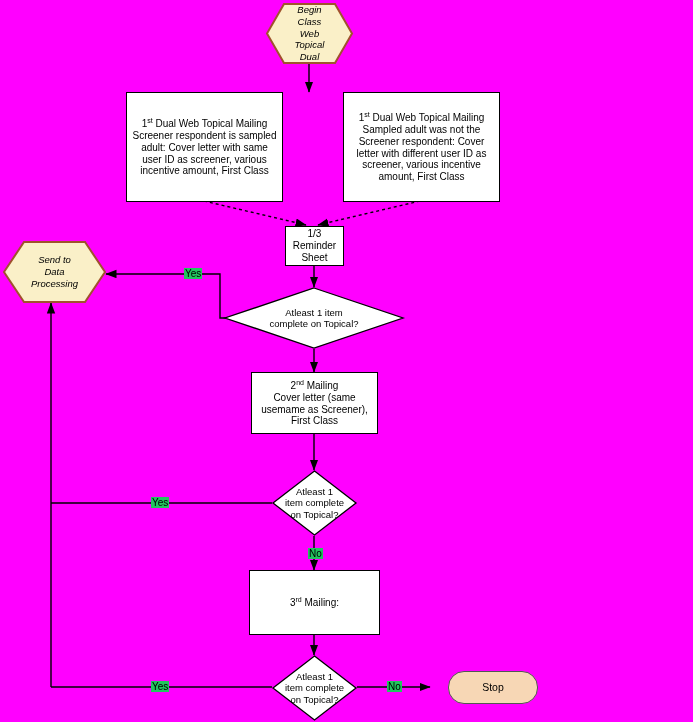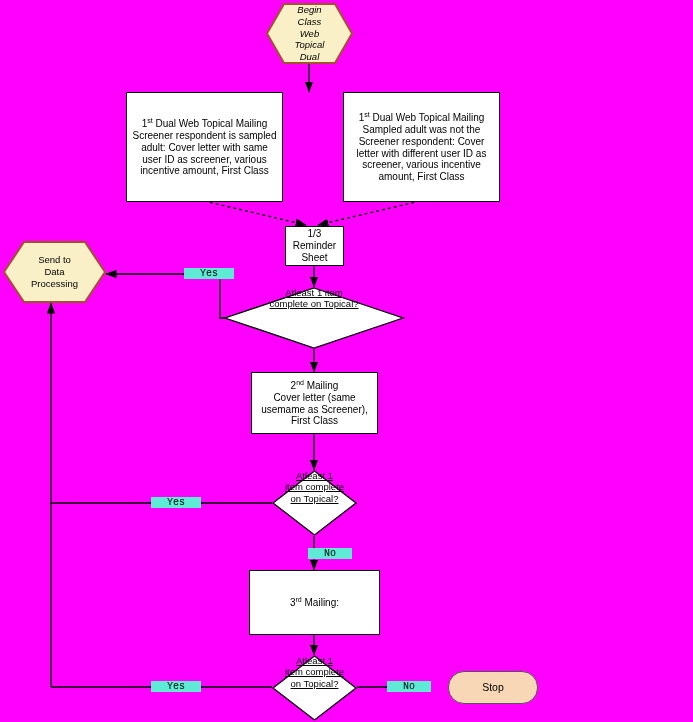--- a/index.html
+++ b/index.html
@@ -59,27 +59,27 @@
     top: 0;
     overflow: visible;
   }
   .diamond-label {
     position: absolute;
     left: 0;
     top: 0;
     width: 100%;
     height: 100%;
     display: flex;
+    align-items: center;
     justify-content: center;
     text-align: center;
     font-size: 9.5px;
     line-height: 1.2;
     color: #000;
     pointer-events: none;
-    text-decoration: underline;
   }
 
   
   .hex-wrap {
     position: absolute;
   }
   .hex-wrap svg {
     position: absolute;
     left: 0;
     top: 0;
@@ -105,27 +105,26 @@
   .pill {
     background: #f7d7b5;
     border: 1.5px solid #555555;
     border-radius: 16px;
     font-size: 10.5px;
   }
 
   
   .edge-label {
     position: absolute;
-    background: #5eead4;
+    background: #22c55e;
     color: #000000;
     font-size: 10px;
     line-height: 11px;
-    padding: 0px 16px;
+    padding: 0px 1px;
     white-space: nowrap;
-    font-family: Liberation Mono, monospace;
   }
 
   .sup {
     font-size: 7px;
     vertical-align: super;
   }
 </style>
 </head>
 <body>
 
@@ -198,21 +197,21 @@
   </div>
 
   <div class="node box small" style="left:285px; top:226px; width:59px; height:40px;">
     <div>
       <div>1/3</div>
       <div>Reminder</div>
       <div>Sheet</div>
     </div>
   </div>
 
-  <div class="hex-wrap" style="left:3px; top:241px; width:103px; height:62px;">
+  <div class="hex-wrap" style="left:3px; top:241px; width:103px; height:62px;font-style:italic;">
     <svg width="103" height="62" viewBox="0 0 103 62">
       <polygon points="21,1 82,1 102,31 82,61 21,61 1,31" fill="#faf0c8" stroke="#a0522d" stroke-width="2"></polygon>
     </svg>
     <div class="hex-label">
       <div>
         <div>Send to</div>
         <div>Data</div>
         <div>Processing</div>
       </div>
     </div>

